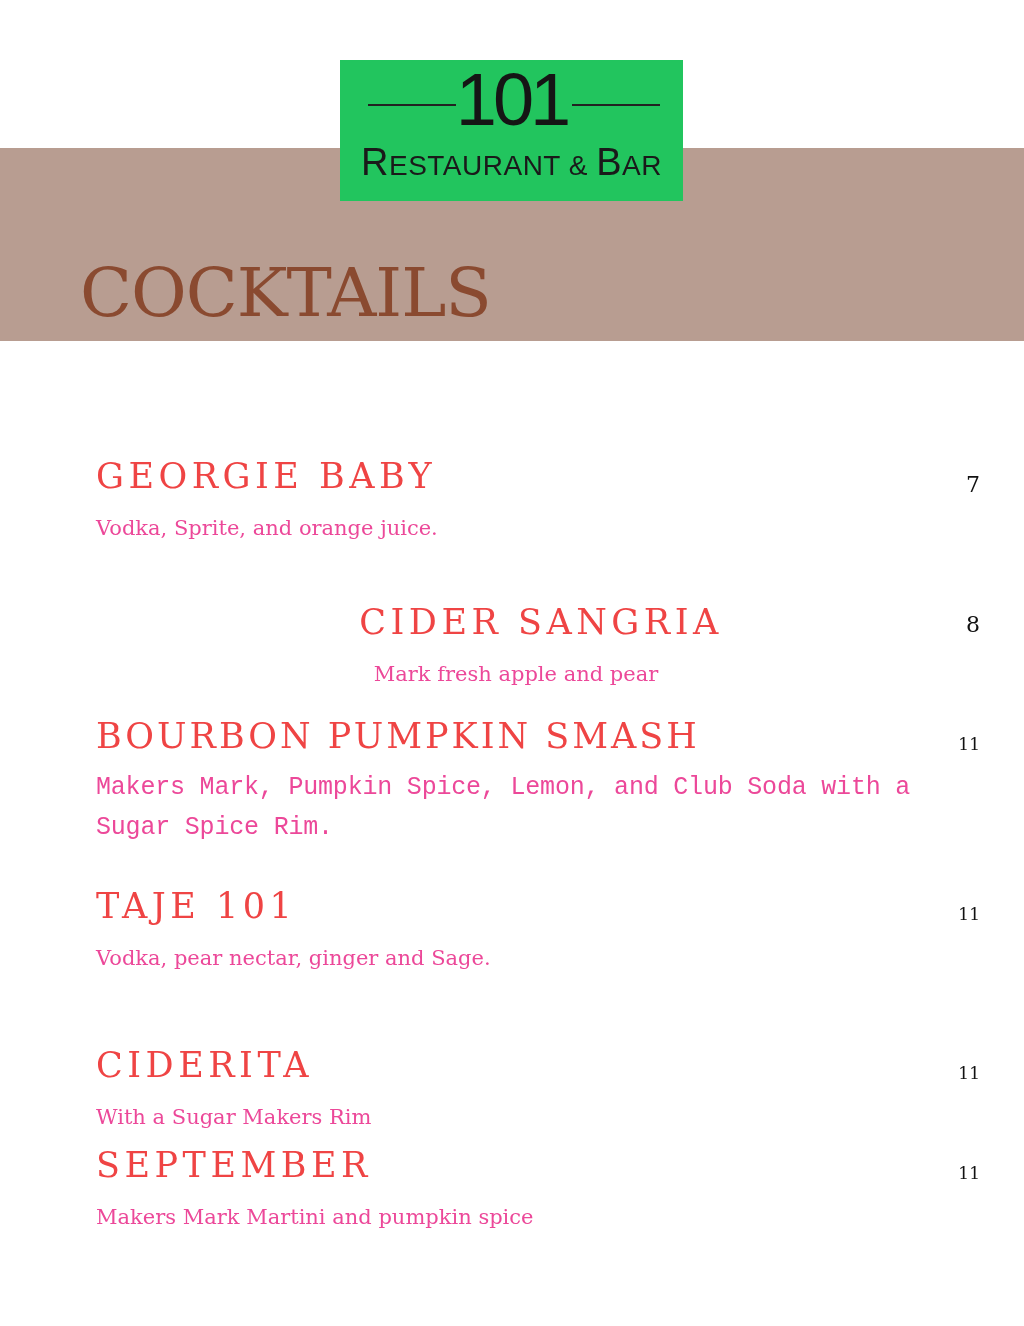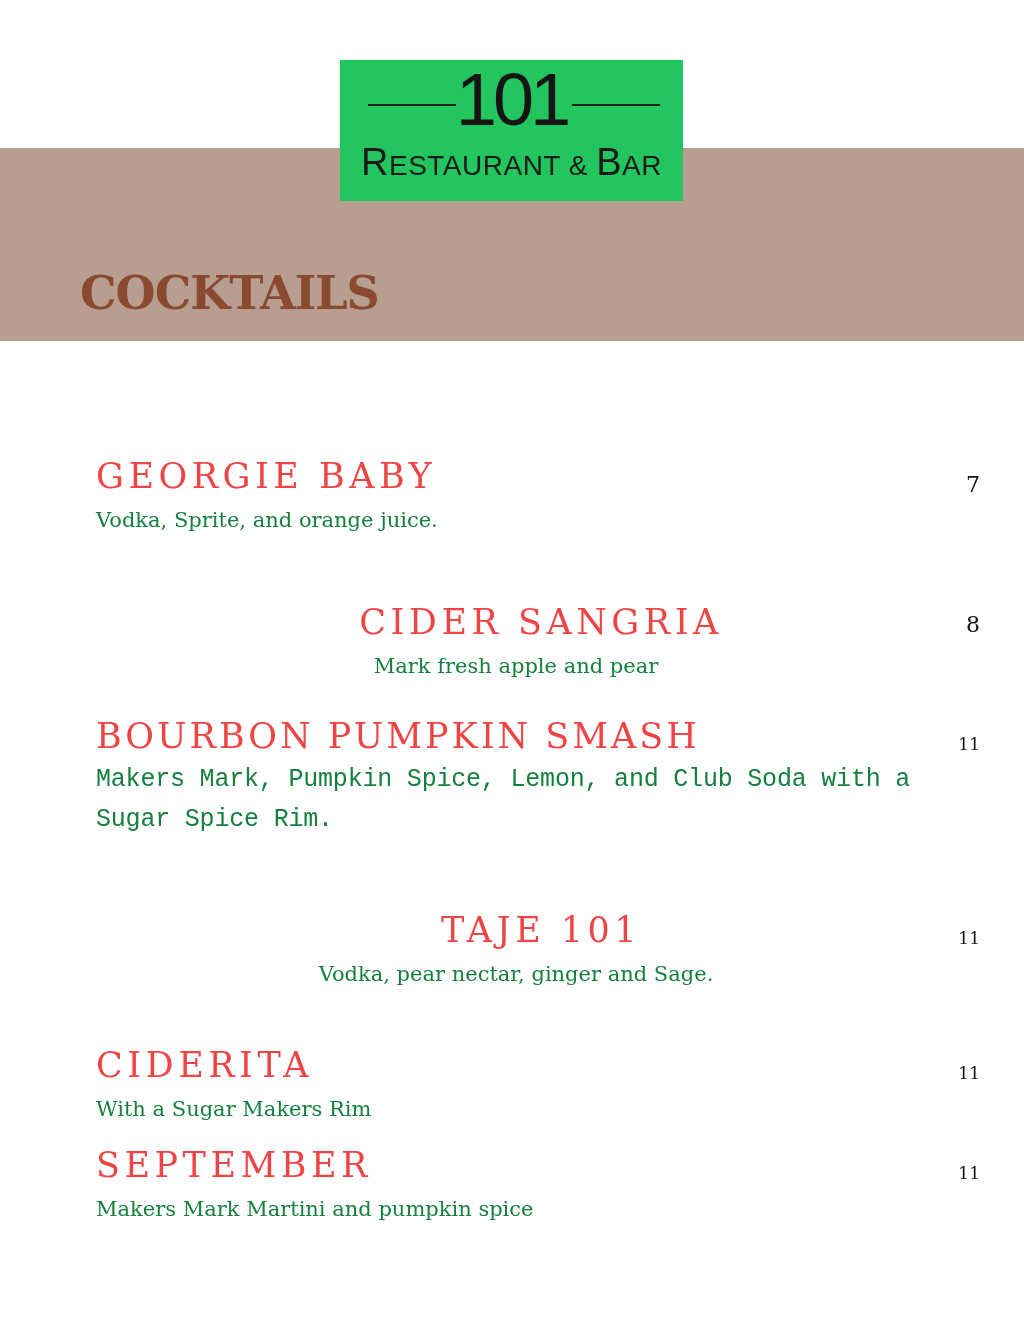--- a/index.html
+++ b/index.html
@@ -65,25 +65,25 @@
       font-weight: 300;
     }
     .logo-sub .big {
       font-size: 38px;
     }
     .section-title {
       position: absolute;
       left: 80px;
       top: 258px;
       font-family: "DejaVu Serif", serif;
-      font-size: 46px;
+      font-size: 68px;
       line-height: 70px;
       color: #8a4a30;
       letter-spacing: -1px;
-      font-weight: 700;
+      font-weight: 400;
     }
     .menu {
       position: absolute;
       left: 96px;
       top: 456px;
       width: 890px;
     }
     .item {
       position: absolute;
       left: 0;
@@ -98,22 +98,22 @@
       color: #ef4444;
       white-space: nowrap;
     }
     .item-name.condensed {
       letter-spacing: 3px;
     }
     .item-desc {
       font-family: "DejaVu Serif", serif;
       font-size: 21px;
       line-height: 40px;
-      color: #15803d;
-      margin-top: 4px;
+      color: #ec4899;
+      margin-top: 12px;
       width: 840px;
     }
     .item-desc.tight {
       font-family: Liberation Mono, monospace;
       font-size: 25px;
       letter-spacing: -0.2px;
     }
     .item-price {
       position: absolute;
       right: 6px;
@@ -160,21 +160,21 @@
     <div class="item-desc">Mark fresh apple and pear</div>
     <div class="item-price large" style="top:10px;">8</div>
   </div>
 
   <div class="item" style="top:260px;">
     <div class="item-name condensed">BOURBON PUMPKIN SMASH</div>
     <div class="item-desc tight">Makers Mark, Pumpkin Spice, Lemon, and Club Soda with a Sugar Spice Rim.</div>
     <div class="item-price small">11</div>
   </div>
 
-  <div class="item" style="top:454px;text-align:center;">
+  <div class="item" style="top:430px;">
     <div class="item-name">TAJE 101</div>
     <div class="item-desc">Vodka, pear nectar, ginger and Sage.</div>
     <div class="item-price small">11</div>
   </div>
 
   <div class="item" style="top:589px;">
     <div class="item-name">CIDERITA</div>
     <div class="item-desc">With a Sugar Makers Rim</div>
     <div class="item-price small">11</div>
   </div>

